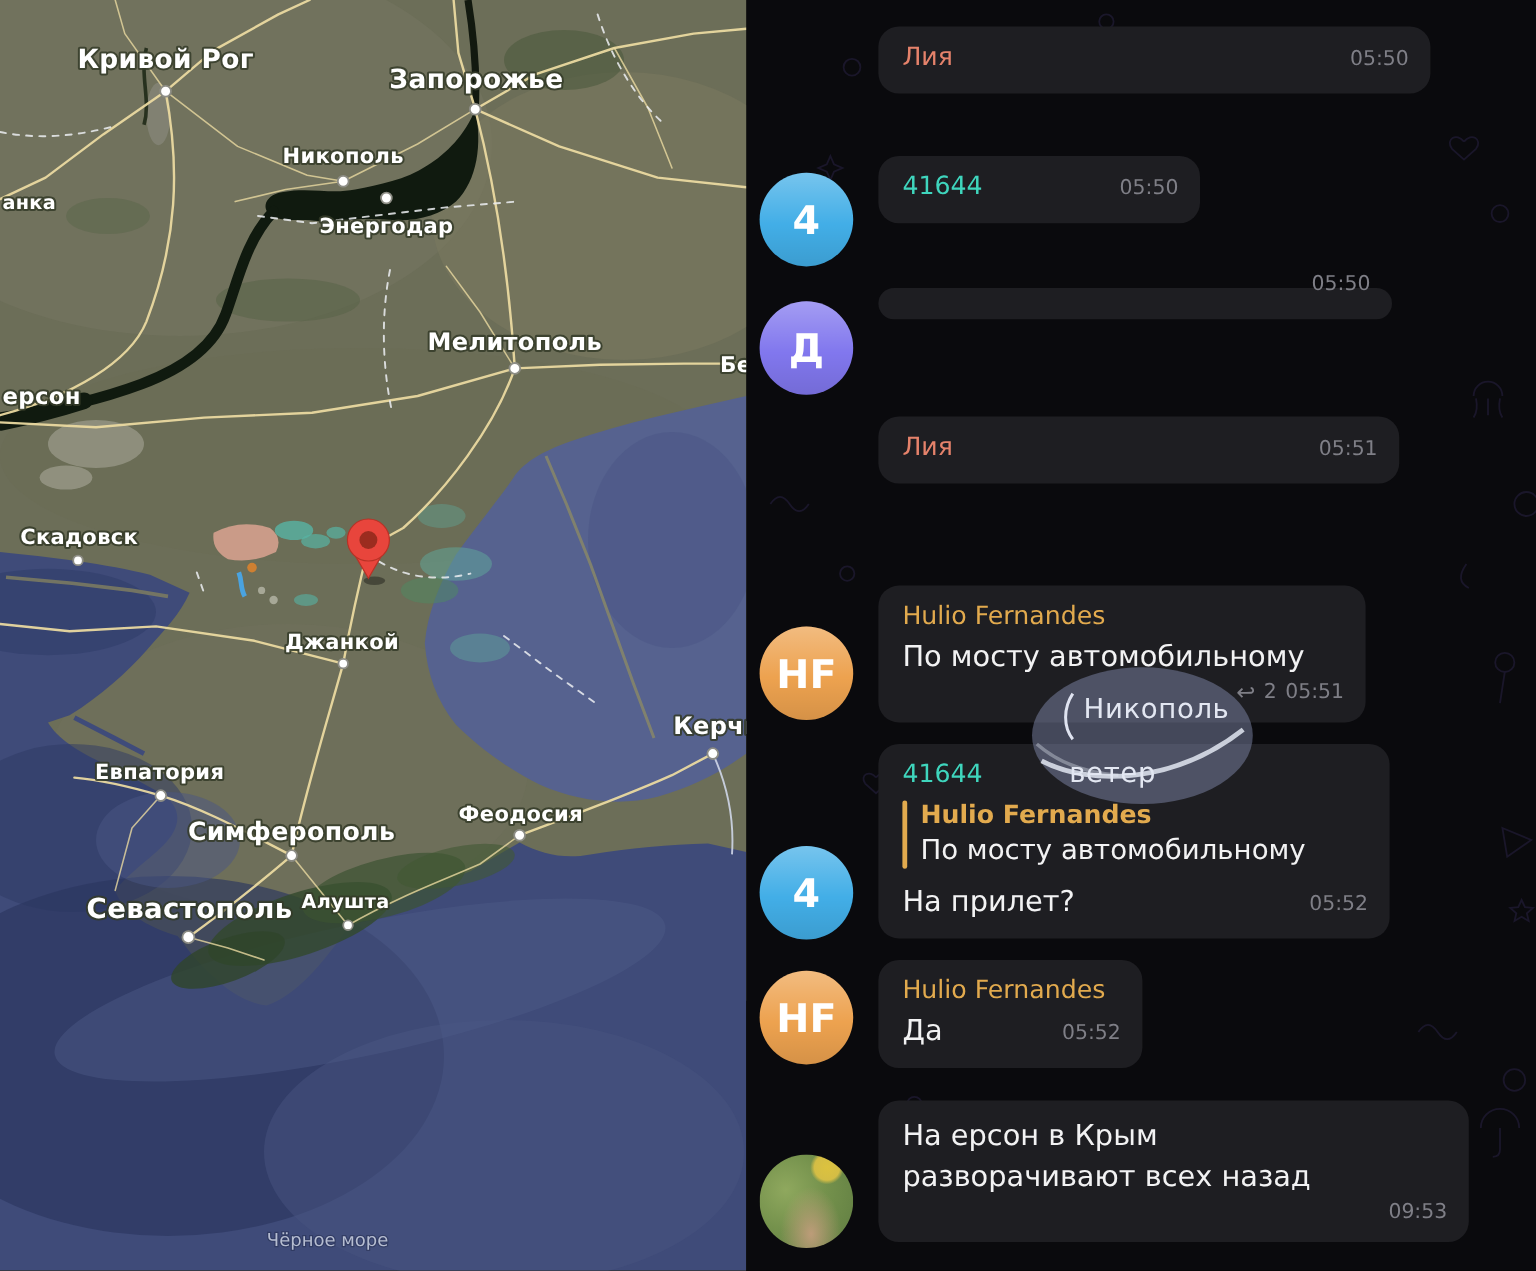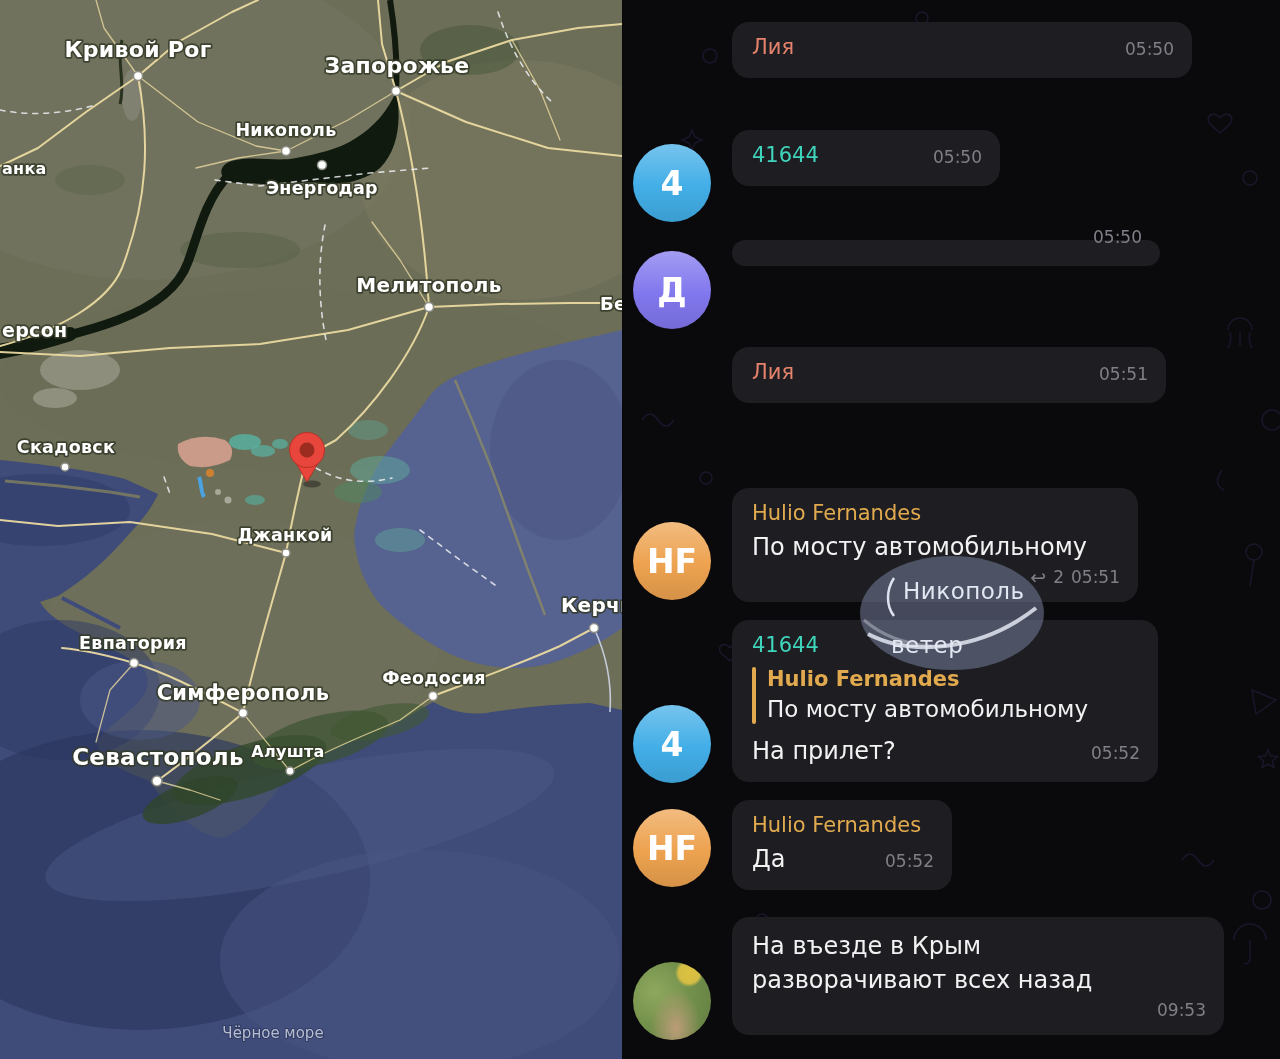--- a/index.html
+++ b/index.html
@@ -315,21 +315,21 @@
     <div class="bubble" style="top:800px;width:220px">
       <div class="name" style="color: rgb(226, 170, 78);">Hulio Fernandes</div>
       <div class="text">Да</div>
       <div class="time abs">05:52</div>
     </div>
 
     <div class="avatar" style="top:962px">
       <div class="av-photo"></div>
     </div>
     <div class="bubble" style="top:917px;width:492px">
-      <div class="text">На въезде в Крым
+      <div class="text">На ерсон в Крым
 разворачивают всех назад</div>
       <div class="meta-row">
         <span class="time">09:53</span>
       </div>
     </div>
 
     <div class="watermark">
       <svg width="184" height="114" viewBox="0 0 184 114" style="position:absolute;left:0;top:0">
         <path d="M34,22 C26,34 26,50 34,60" stroke="#dfe3f0" stroke-width="2.5" fill="none"></path>
         <path d="M8,78 C50,100 120,96 176,52" stroke="rgba(235,240,250,.8)" stroke-width="4" fill="none"></path>

